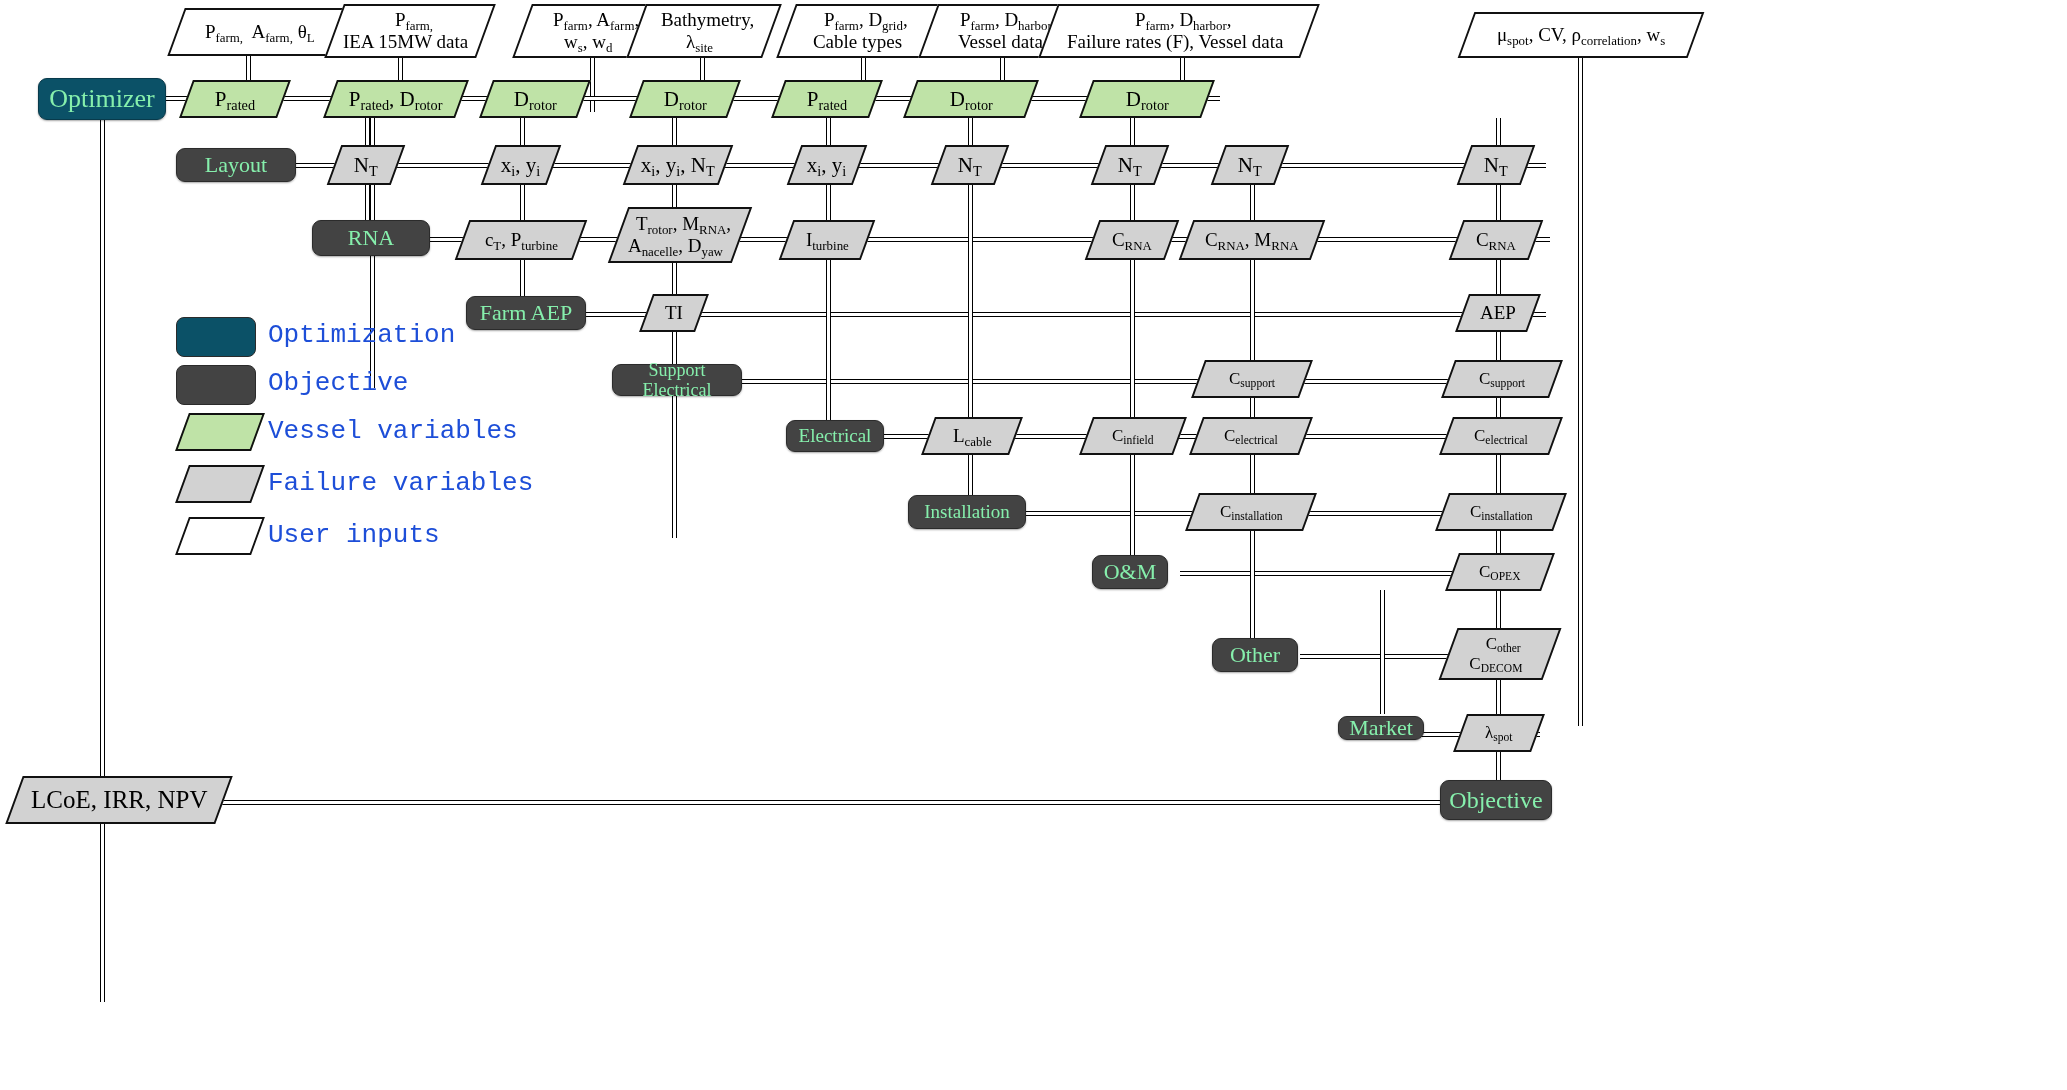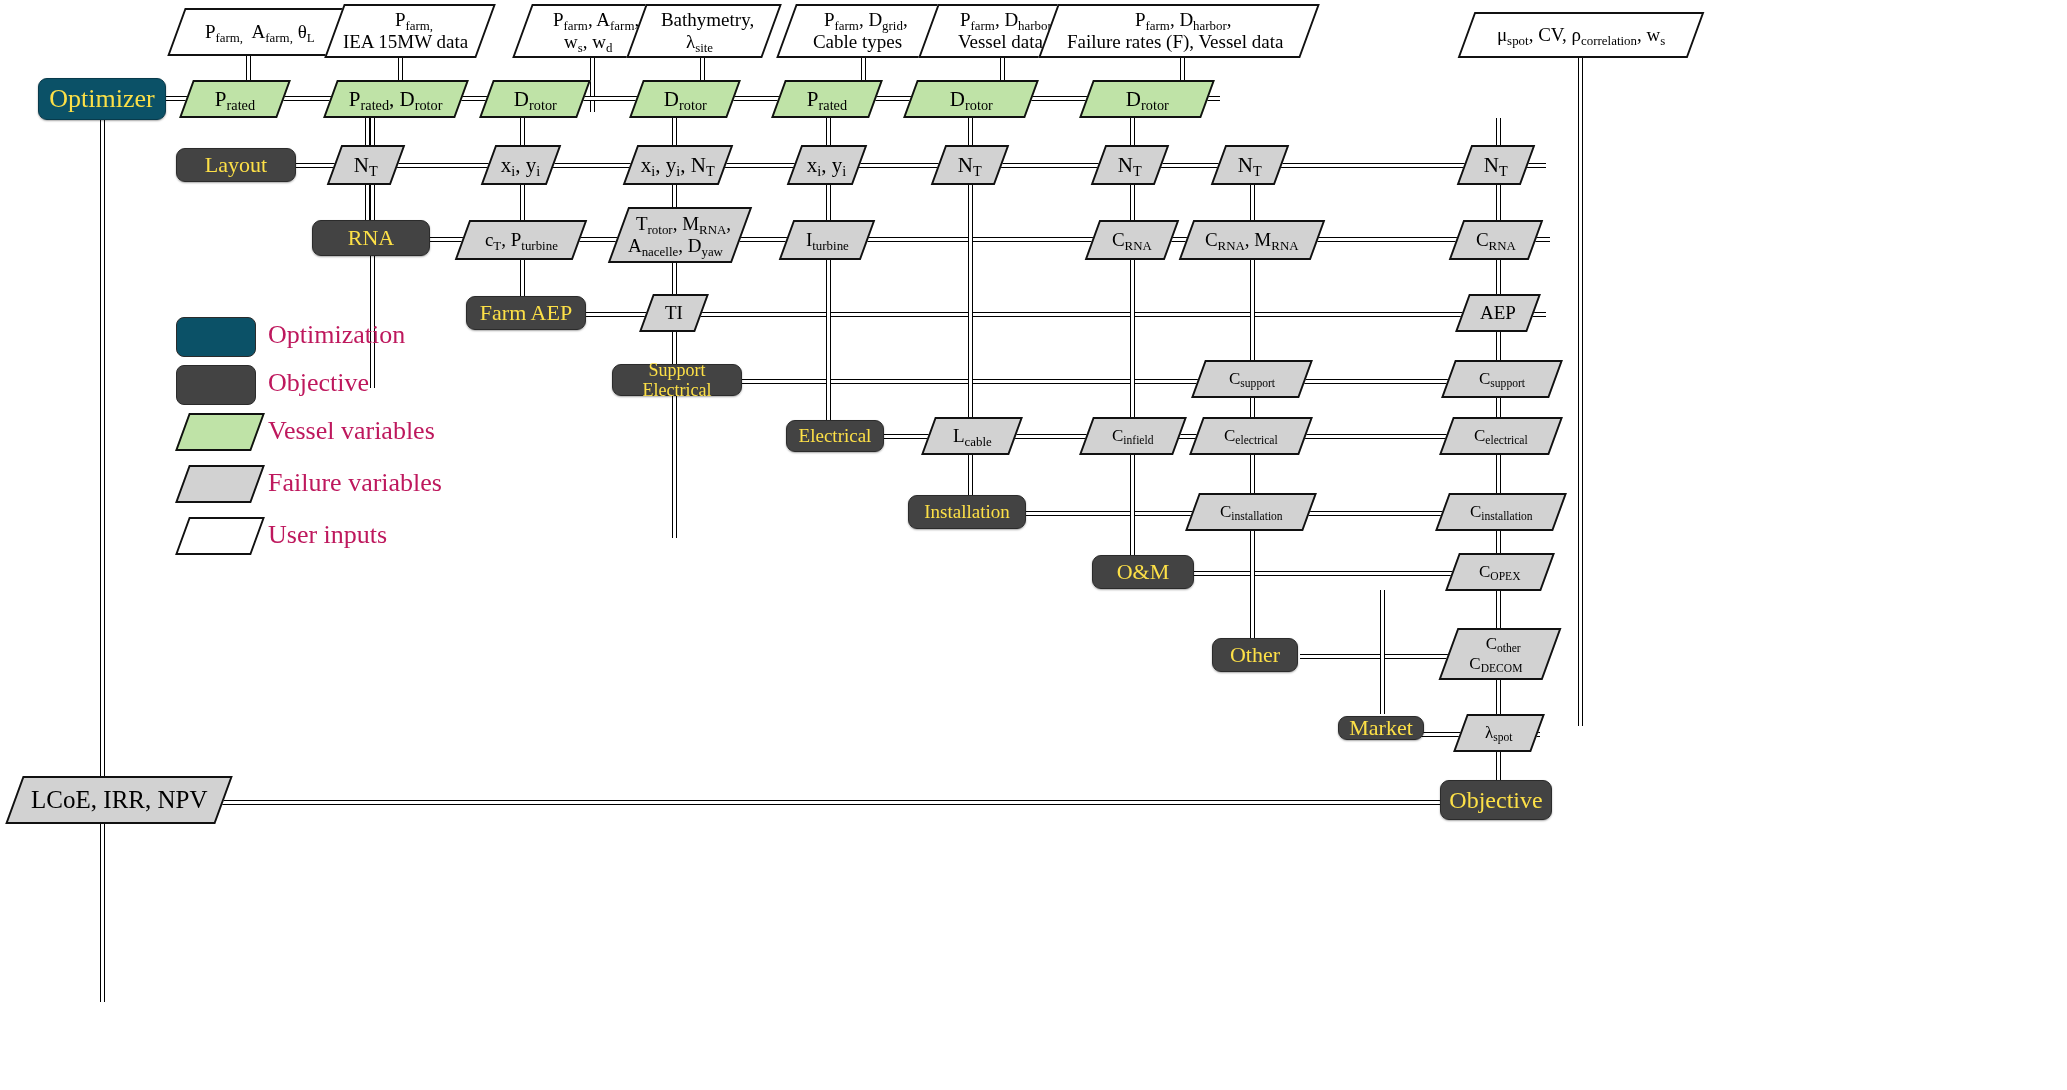--- a/index.html
+++ b/index.html
@@ -6,42 +6,42 @@
   body{font-family:"Liberation Serif",serif;}
   #stage{position:relative;width:2067px;height:1090px;background:#fff;overflow:hidden;}
 
   
   .hline{position:absolute;height:5px;border-top:1.6px solid #000;border-bottom:1.6px solid #000;box-sizing:border-box;background:#fff;}
   .vline{position:absolute;width:5px;border-left:1.6px solid #000;border-right:1.6px solid #000;box-sizing:border-box;background:#fff;}
 
   
   .node{position:absolute;display:flex;align-items:center;justify-content:center;text-align:center;box-sizing:border-box;}
 
-  .proc{border-radius:9px;background:#434343;color:#fde047;border:1px solid #2b2b2b;
+  .proc{border-radius:9px;background:#434343;color:#86efac;border:1px solid #2b2b2b;
         font-family:"Liberation Serif",serif;font-size:22px;line-height:1.12;
         box-shadow:0 1px 2px rgba(0,0,0,.35);}
   .proc.opt{background:#0b5167;border:1px solid #083a4b;font-size:26px;}
 
   .para{transform:skewX(-20deg);border:2px solid #111;box-sizing:border-box;}
   .para > span{display:block;transform:skewX(20deg);line-height:1.18;white-space:nowrap;}
   .coupling{background:#d2d2d2;}
   .design{background:#bfe3a7;}
   .userin{background:#ffffff;}
 
   .lbl{font-size:21px;color:#000;}
   .lbl.sm{font-size:19px;}
   .lbl.xs{font-size:17px;}
 
   sub{font-size:.68em;vertical-align:baseline;position:relative;top:.28em;}
 
   
   .legend{position:absolute;}
   .lgbox{position:absolute;width:78px;height:38px;}
   .lgbox.r{border-radius:8px;border:1px solid #2b2b2b;}
-  .lgtext{position:absolute;font-size:26px;color:#be185d;font-family:Liberation Serif, serif;white-space:nowrap;}
+  .lgtext{position:absolute;font-size:26px;color:#1d4ed8;font-family:Liberation Mono, monospace;white-space:nowrap;}
 </style>
 </head>
 <body>
 
 <div id="stage">
 
   <div>
 
     <div class="vline" style="left:246px;top:52px;height:60px"></div>
     <div class="vline" style="left:398px;top:56px;height:56px"></div>
@@ -262,21 +262,21 @@
   <div class="node proc" style="left:908px;top:495px;width:118px;height:34px;font-size:19px">
     <span>Installation</span>
   </div>
   <div class="node para coupling" style="left:1192px;top:493px;width:118px;height:38px">
     <span class="lbl xs">C<sub>installation</sub></span>
   </div>
   <div class="node para coupling" style="left:1442px;top:493px;width:118px;height:38px">
     <span class="lbl xs">C<sub>installation</sub></span>
   </div>
 
-  <div class="node proc" style="left:1092px;top:555px;width:102px;height:34px">
+  <div class="node proc" style="left:1092px;top:555px;width:76px;height:34px">
     <span>O&amp;M</span>
   </div>
   <div class="node para coupling" style="left:1452px;top:553px;width:96px;height:38px">
     <span class="lbl xs">C<sub>OPEX</sub></span>
   </div>
 
   <div class="node proc" style="left:1212px;top:638px;width:86px;height:34px">
     <span>Other</span>
   </div>
   <div class="node para coupling" style="left:1448px;top:628px;width:104px;height:52px;flex-direction:column">

